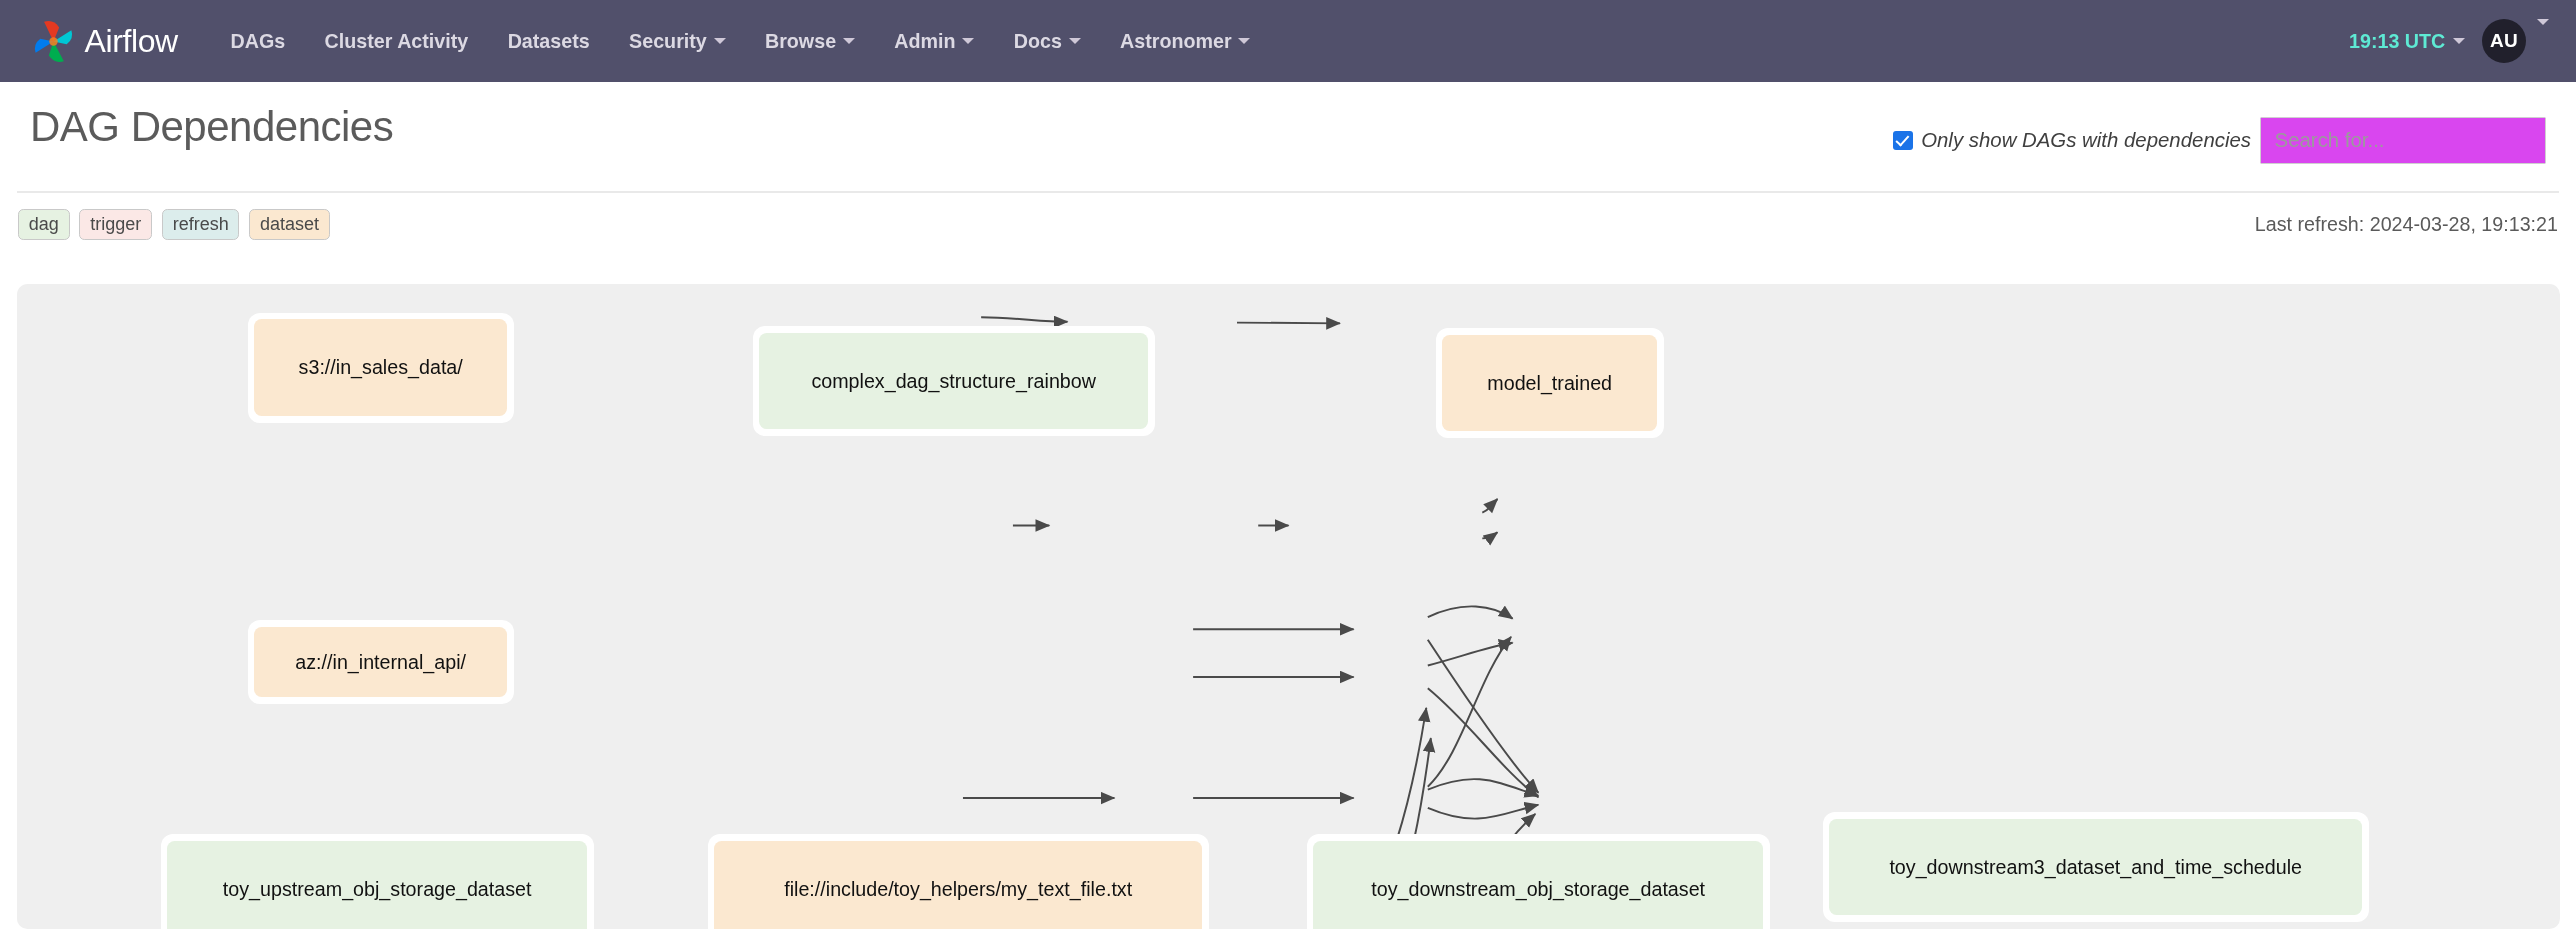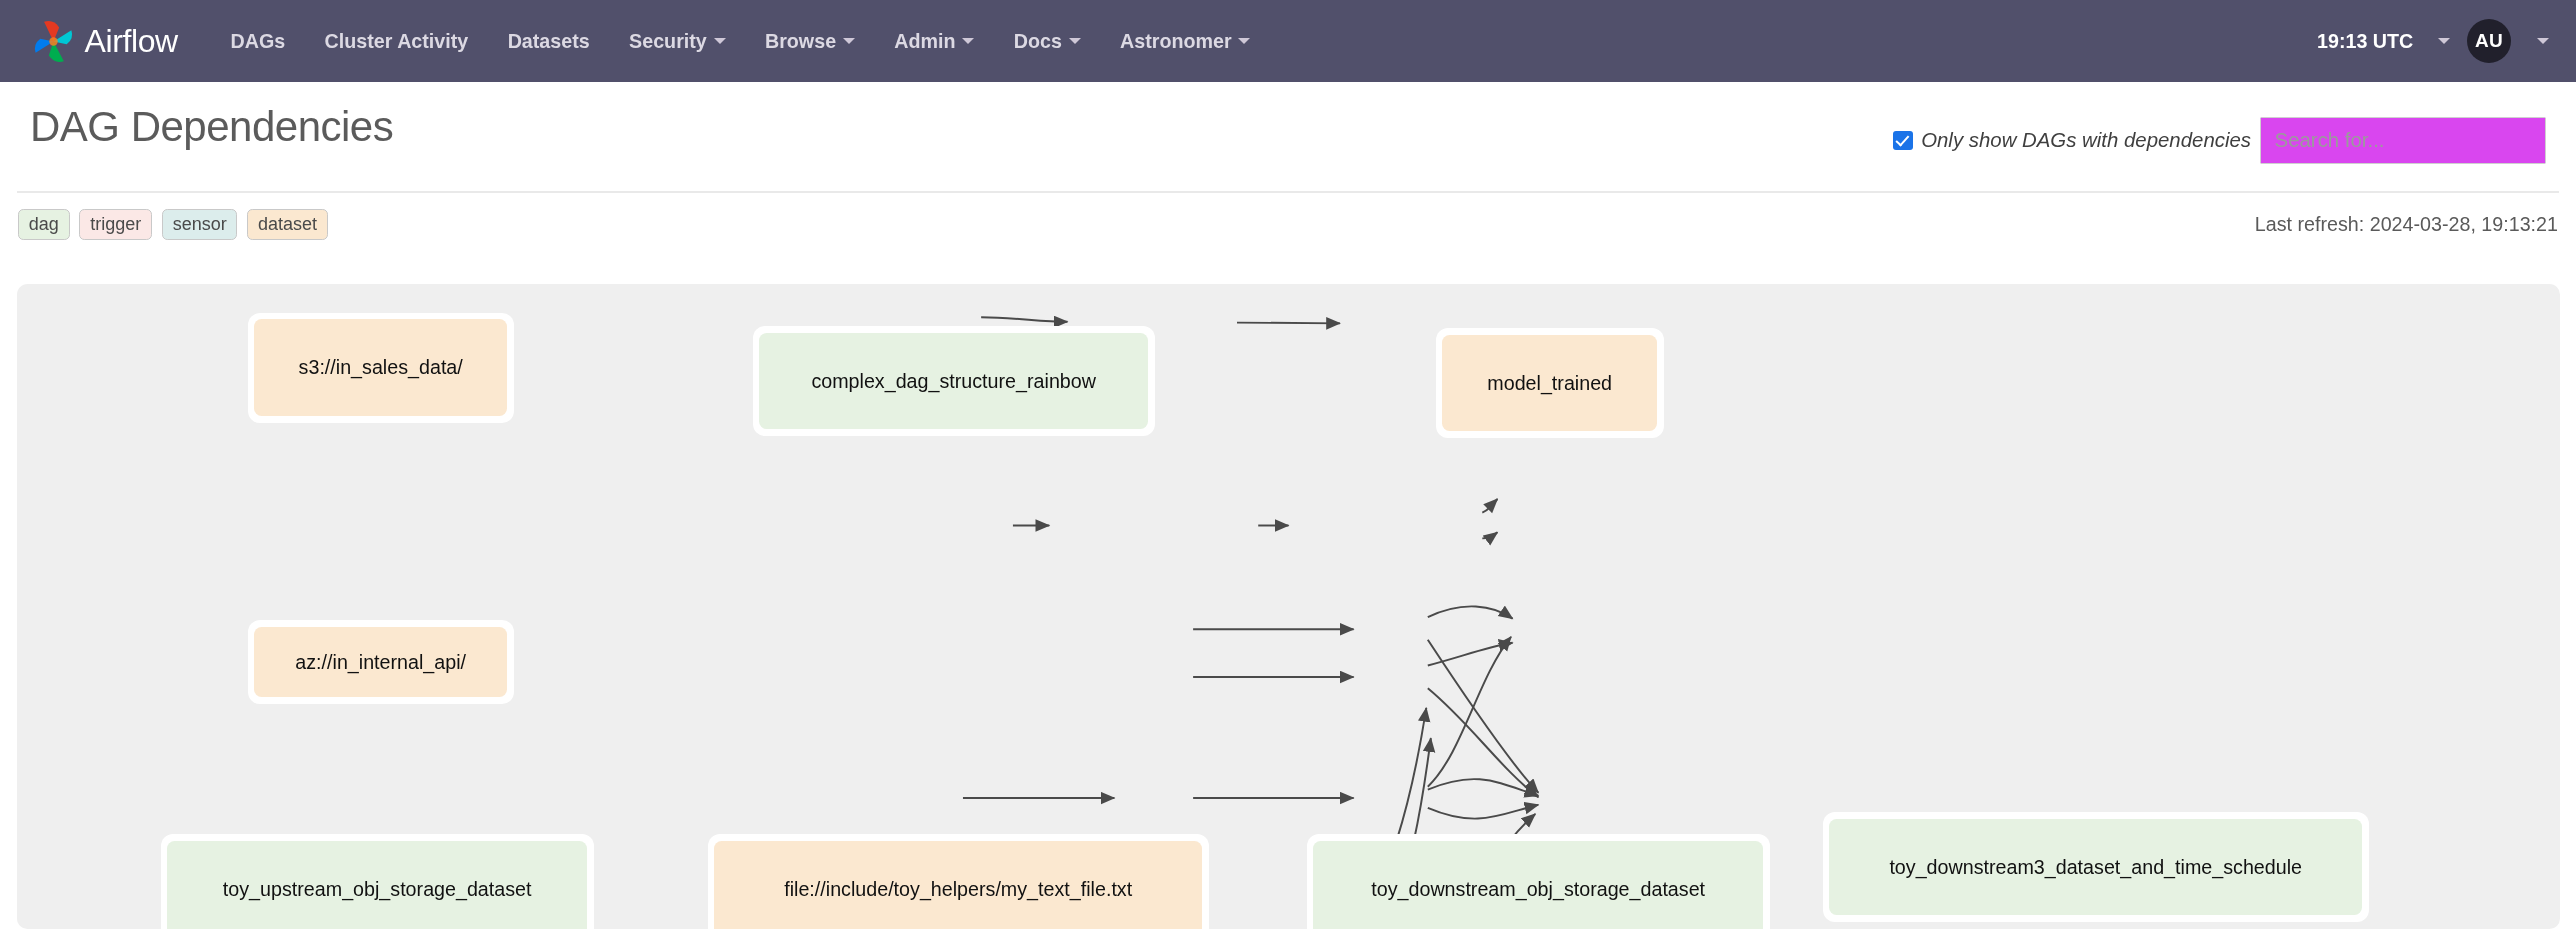--- a/index.html
+++ b/index.html
@@ -40,25 +40,25 @@
     border-left: 6px solid transparent;
     border-right: 6px solid transparent;
     border-top: 6.8px solid #cfc8d8;
     display: inline-block;
   }
   .nav-right {
     margin-left: auto;
     display: flex; align-items: center; gap: 16.7px;
   }
   .nav-clock {
-    color: #ffffff; font-size: 19.7px; font-weight: bold;
-    display: flex; align-items: center; gap: 25px;
+    color: #5eead4; font-size: 19.7px; font-weight: bold;
+    display: flex; align-items: center; gap: 8px;
     cursor: pointer; white-space: nowrap;
   }
-  .avatar-wrap { display: flex; align-items: center; gap: 26px; cursor: pointer; }
+  .avatar-wrap { display: flex; gap: 11px; cursor: pointer; }
   .avatar {
     width: 44px; height: 44px; border-radius: 50%;
     background: #21202c; color: #fff;
     display: flex; align-items: center; justify-content: center;
     font-size: 19px; font-weight: bold; letter-spacing: 0.4px;
   }
 
   
   .page-head {
     padding: 23px 30px 0 30px;
@@ -220,21 +220,21 @@
     <input class="search-box" type="text" placeholder="Search for..." style="">
   </div>
 </div>
 
 <div class="divider"></div>
 
 <div class="legend-row">
   <div class="legend-items">
     <span class="legend-chip" style="background:#e6f2e2">dag</span>
     <span class="legend-chip" style="background:#fbe8e6">trigger</span>
-    <span class="legend-chip" style="background:#dcedec">sensor</span>
+    <span class="legend-chip" style="background:#dcedec">refresh</span>
     <span class="legend-chip" style="background:#fbe8d0">dataset</span>
   </div>
   <span class="last-refresh">Last refresh: 2024-03-28, 19:13:21</span>
 </div>
 
 <div class="graph-wrap">
   <svg class="graph-svg" width="2543" height="645" viewBox="0 0 1340 852">
     <defs>
       <marker id="ah" markerWidth="9" markerHeight="9" refX="7" refY="3.2" orient="auto" markerUnits="strokeWidth">
         <path d="M0,0 L0,6.4 L7.5,3.2 z" fill="#4a4a4a"></path>

